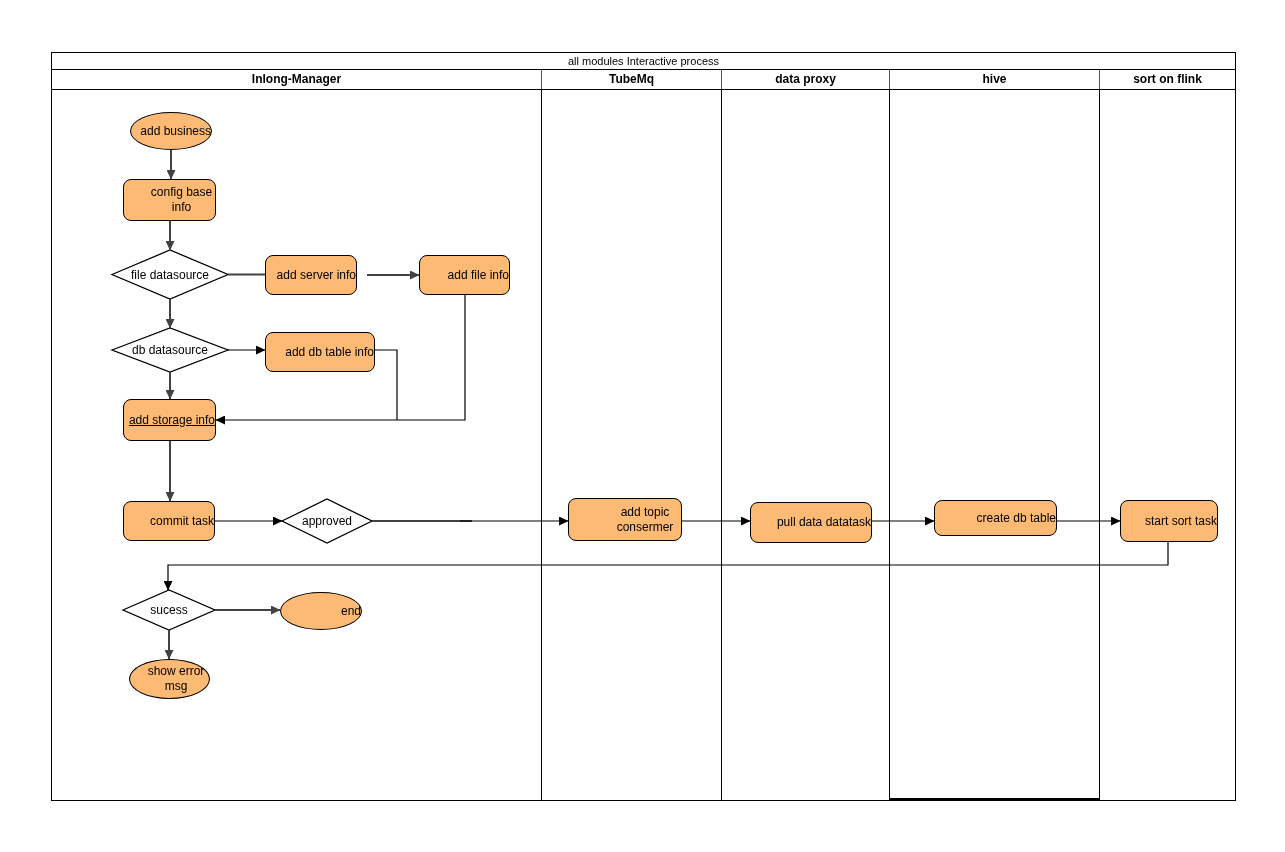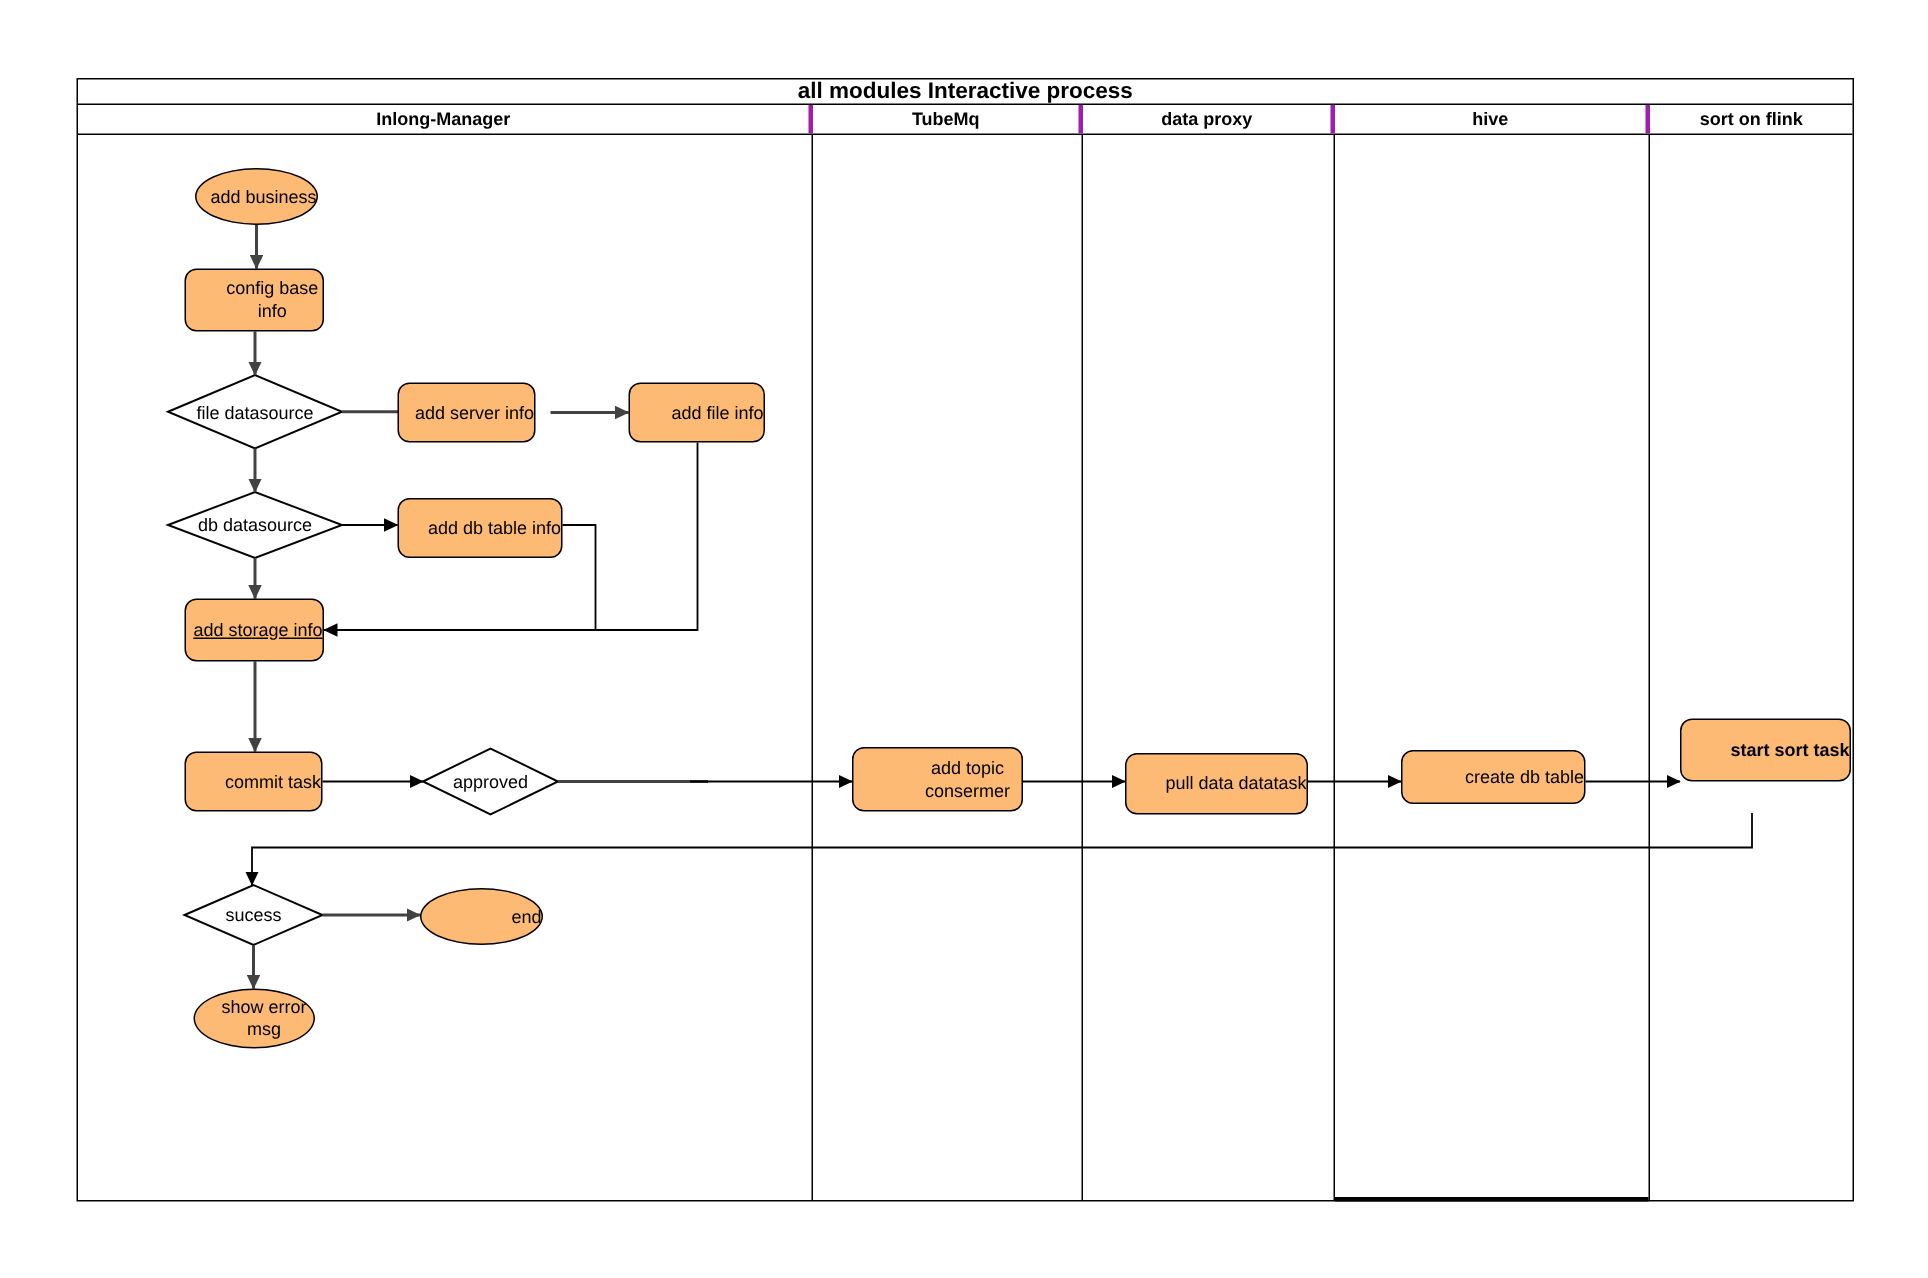--- a/index.html
+++ b/index.html
@@ -7,25 +7,25 @@
     position:relative;width:1285px;height:852px;background:#ffffff;
     font-family:"Liberation Sans",sans-serif;color:#000;overflow:hidden;
   }
   
   .pool{
     position:absolute;left:51px;top:52px;width:1185px;height:749px;
     border:1px solid #000;box-sizing:border-box;display:flex;flex-direction:column;
   }
   .pool-title{
     height:16px;line-height:16px;border-bottom:1px solid #000;
-    text-align:center;font-weight:bold;font-size:15px;flex:0 0 auto;
+    text-align:center;font-weight:normal;font-size:11px;flex:0 0 auto;
   }
   .lane-headers{display:flex;flex:0 0 auto;height:20px;border-bottom:1px solid #000;box-sizing:border-box;}
   .lane-header{
-    box-sizing:border-box;border-right:3px solid #a21caf;
+    box-sizing:border-box;border-right:1px solid #a21caf;
     font-weight:bold;font-size:12px;text-align:center;line-height:19px;
   }
   .lane-header:last-child{border-right:none;}
   .lane-bodies{display:flex;flex:1 1 auto;}
   .lane-body{box-sizing:border-box;border-right:1px solid #000;}
   .lane-body:last-child{border-right:none;}
   .w0{width:490px;} .w1{width:180px;} .w2{width:168px;} .w3{width:210px;} .w4{flex:1;}
   .hive-thick{position:absolute;left:890px;top:798px;width:209px;height:2.5px;background:#000;}
   
   .connector-layer{position:absolute;left:0;top:0;pointer-events:none;}
@@ -131,21 +131,21 @@
   </div>
   <div class="node rect" style="left:568px;top:498px;width:114px;height:43px;">
     <span class="wrap-narrow">add topic consermer</span>
   </div>
   <div class="node rect" style="left:750px;top:502px;width:122px;height:41px;">
     <span>pull data datatask</span>
   </div>
   <div class="node rect" style="left:934px;top:500px;width:123px;height:36px;">
     <span>create db table</span>
   </div>
-  <div class="node rect" style="left:1120px;top:479px;width:114px;height:42px;font-weight:bold;">
+  <div class="node rect" style="left:1120px;top:500px;width:98px;height:42px;">
     <span>start sort task</span>
   </div>
   <div class="node ellipse" style="left:280px;top:592px;width:82px;height:38px;">
     <span>end</span>
   </div>
   <div class="node ellipse" style="left:129px;top:659px;width:81px;height:40px;">
     <span class="wrap-msg">show error msg</span>
   </div>
 
   <div class="diamond-label" style="left:112px;top:250px;width:116px;height:49px;">file datasource</div>

